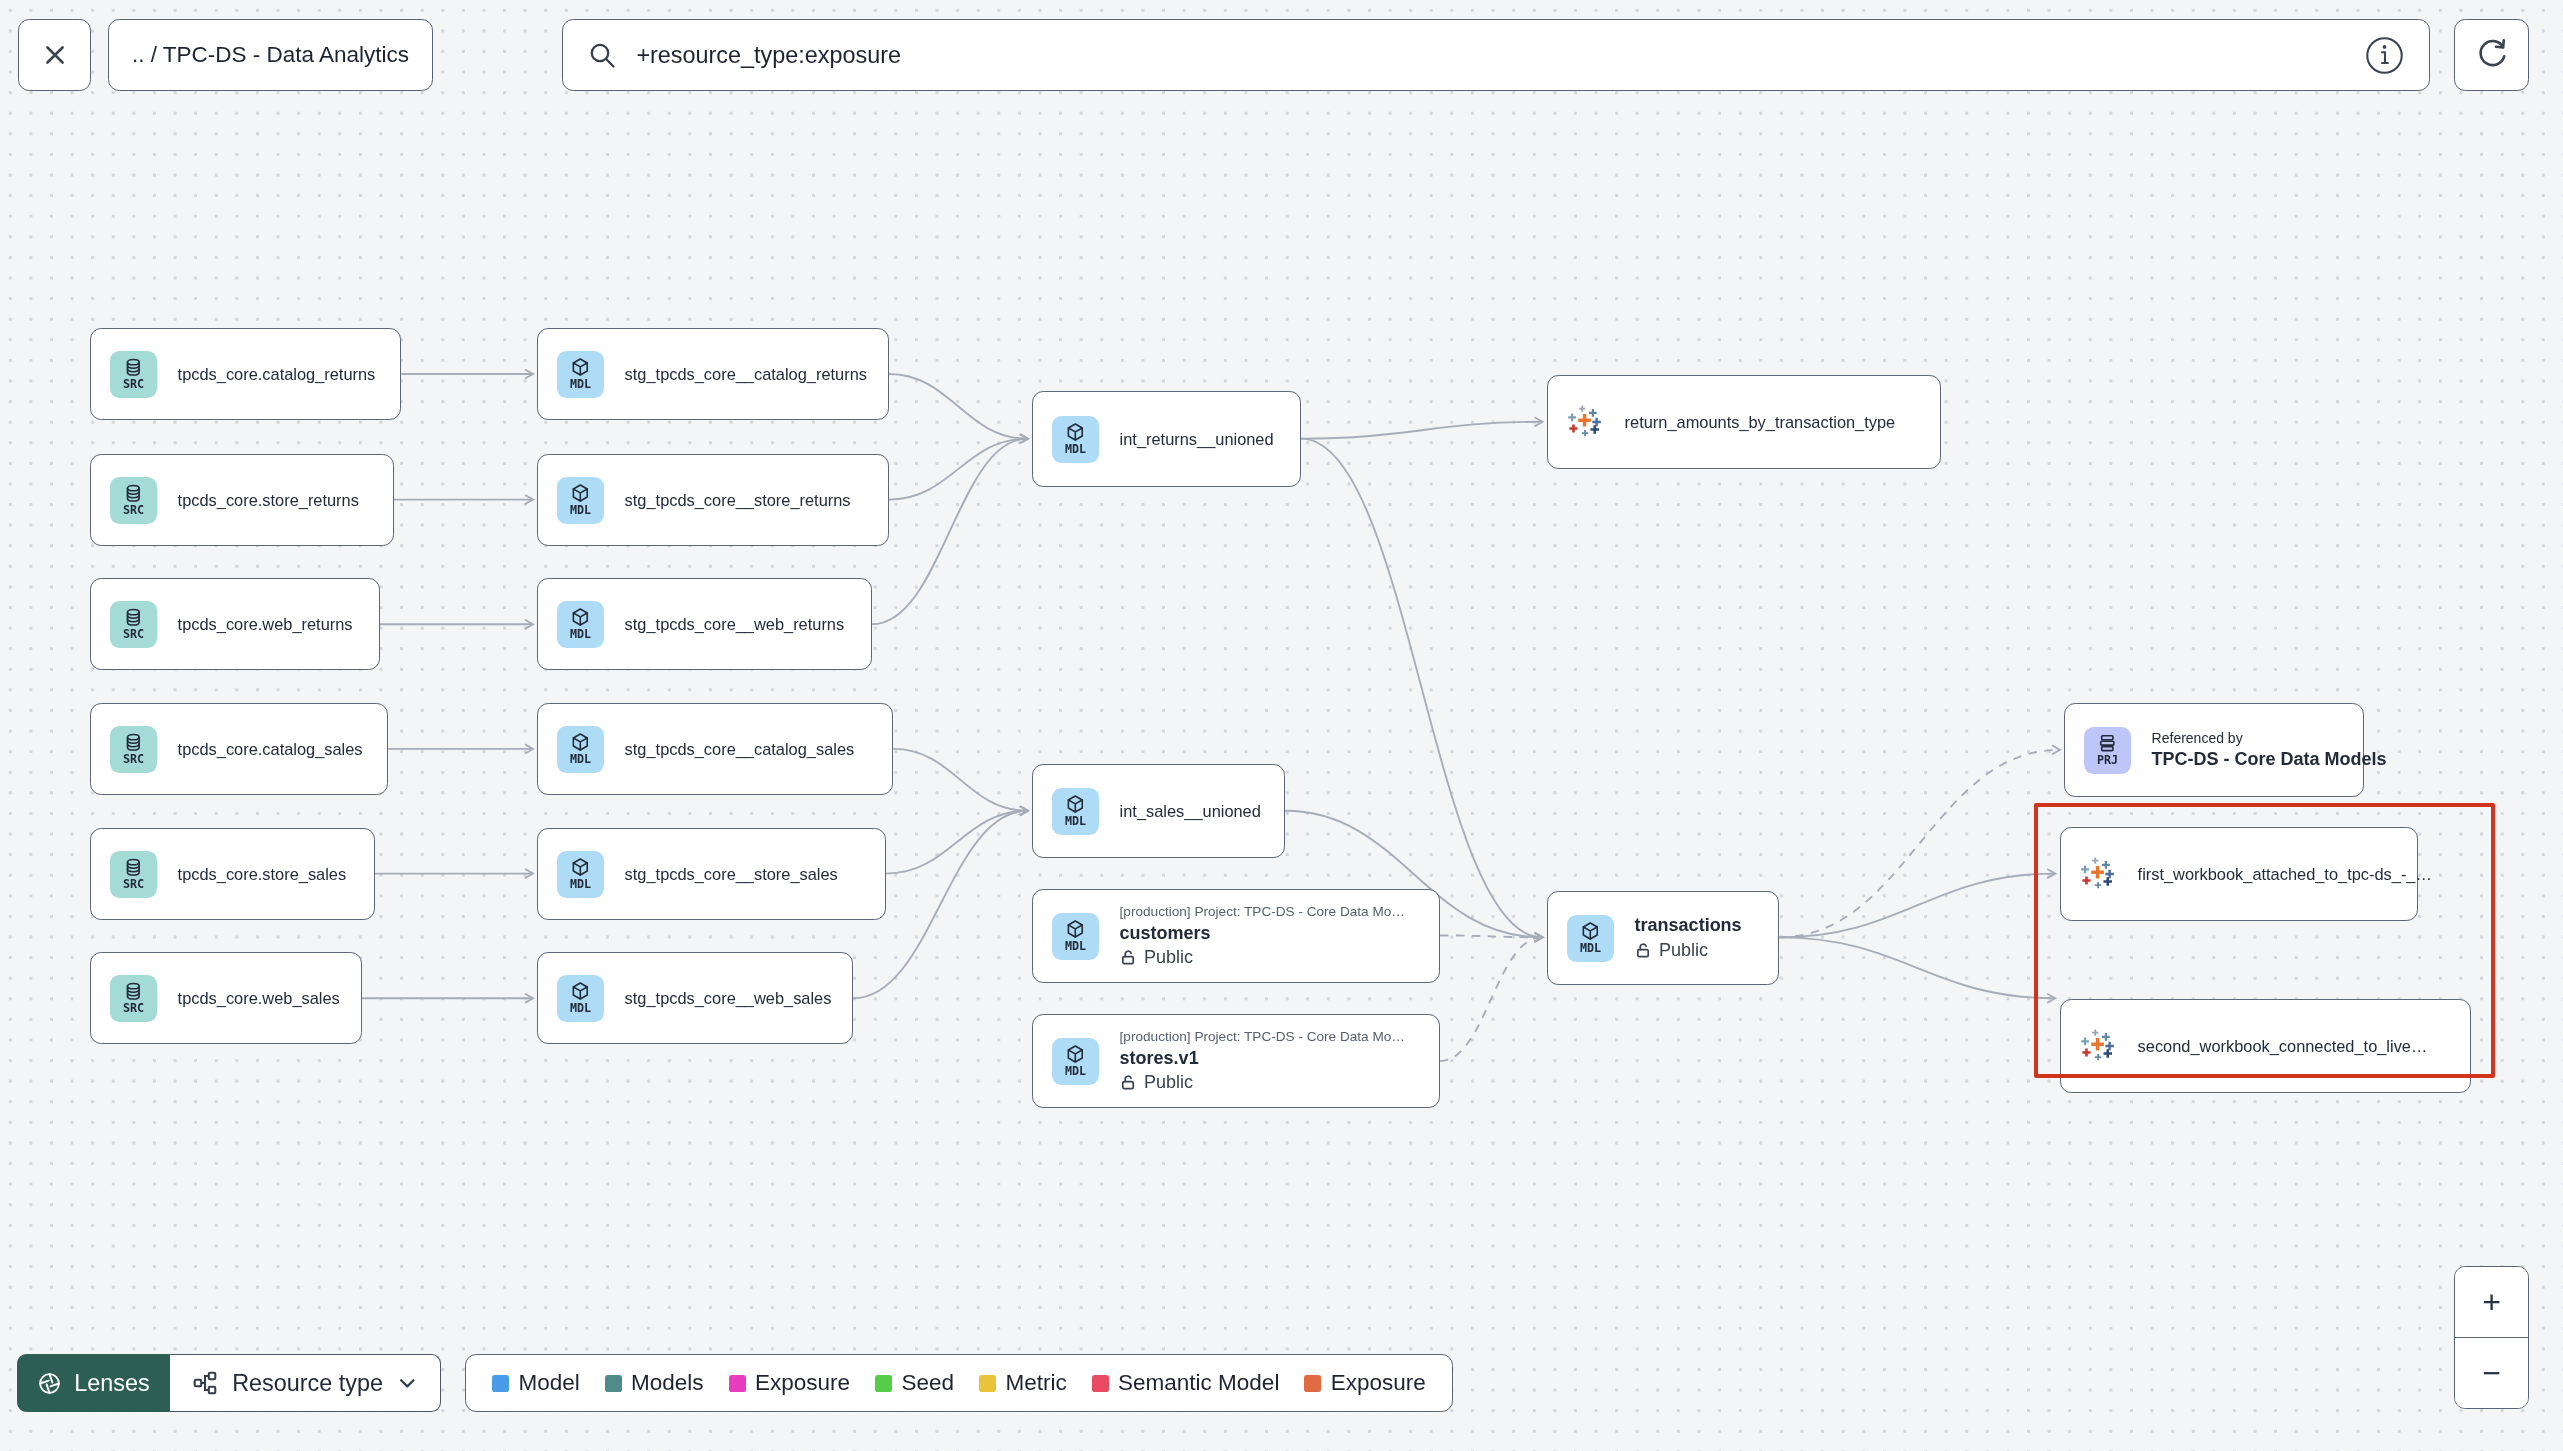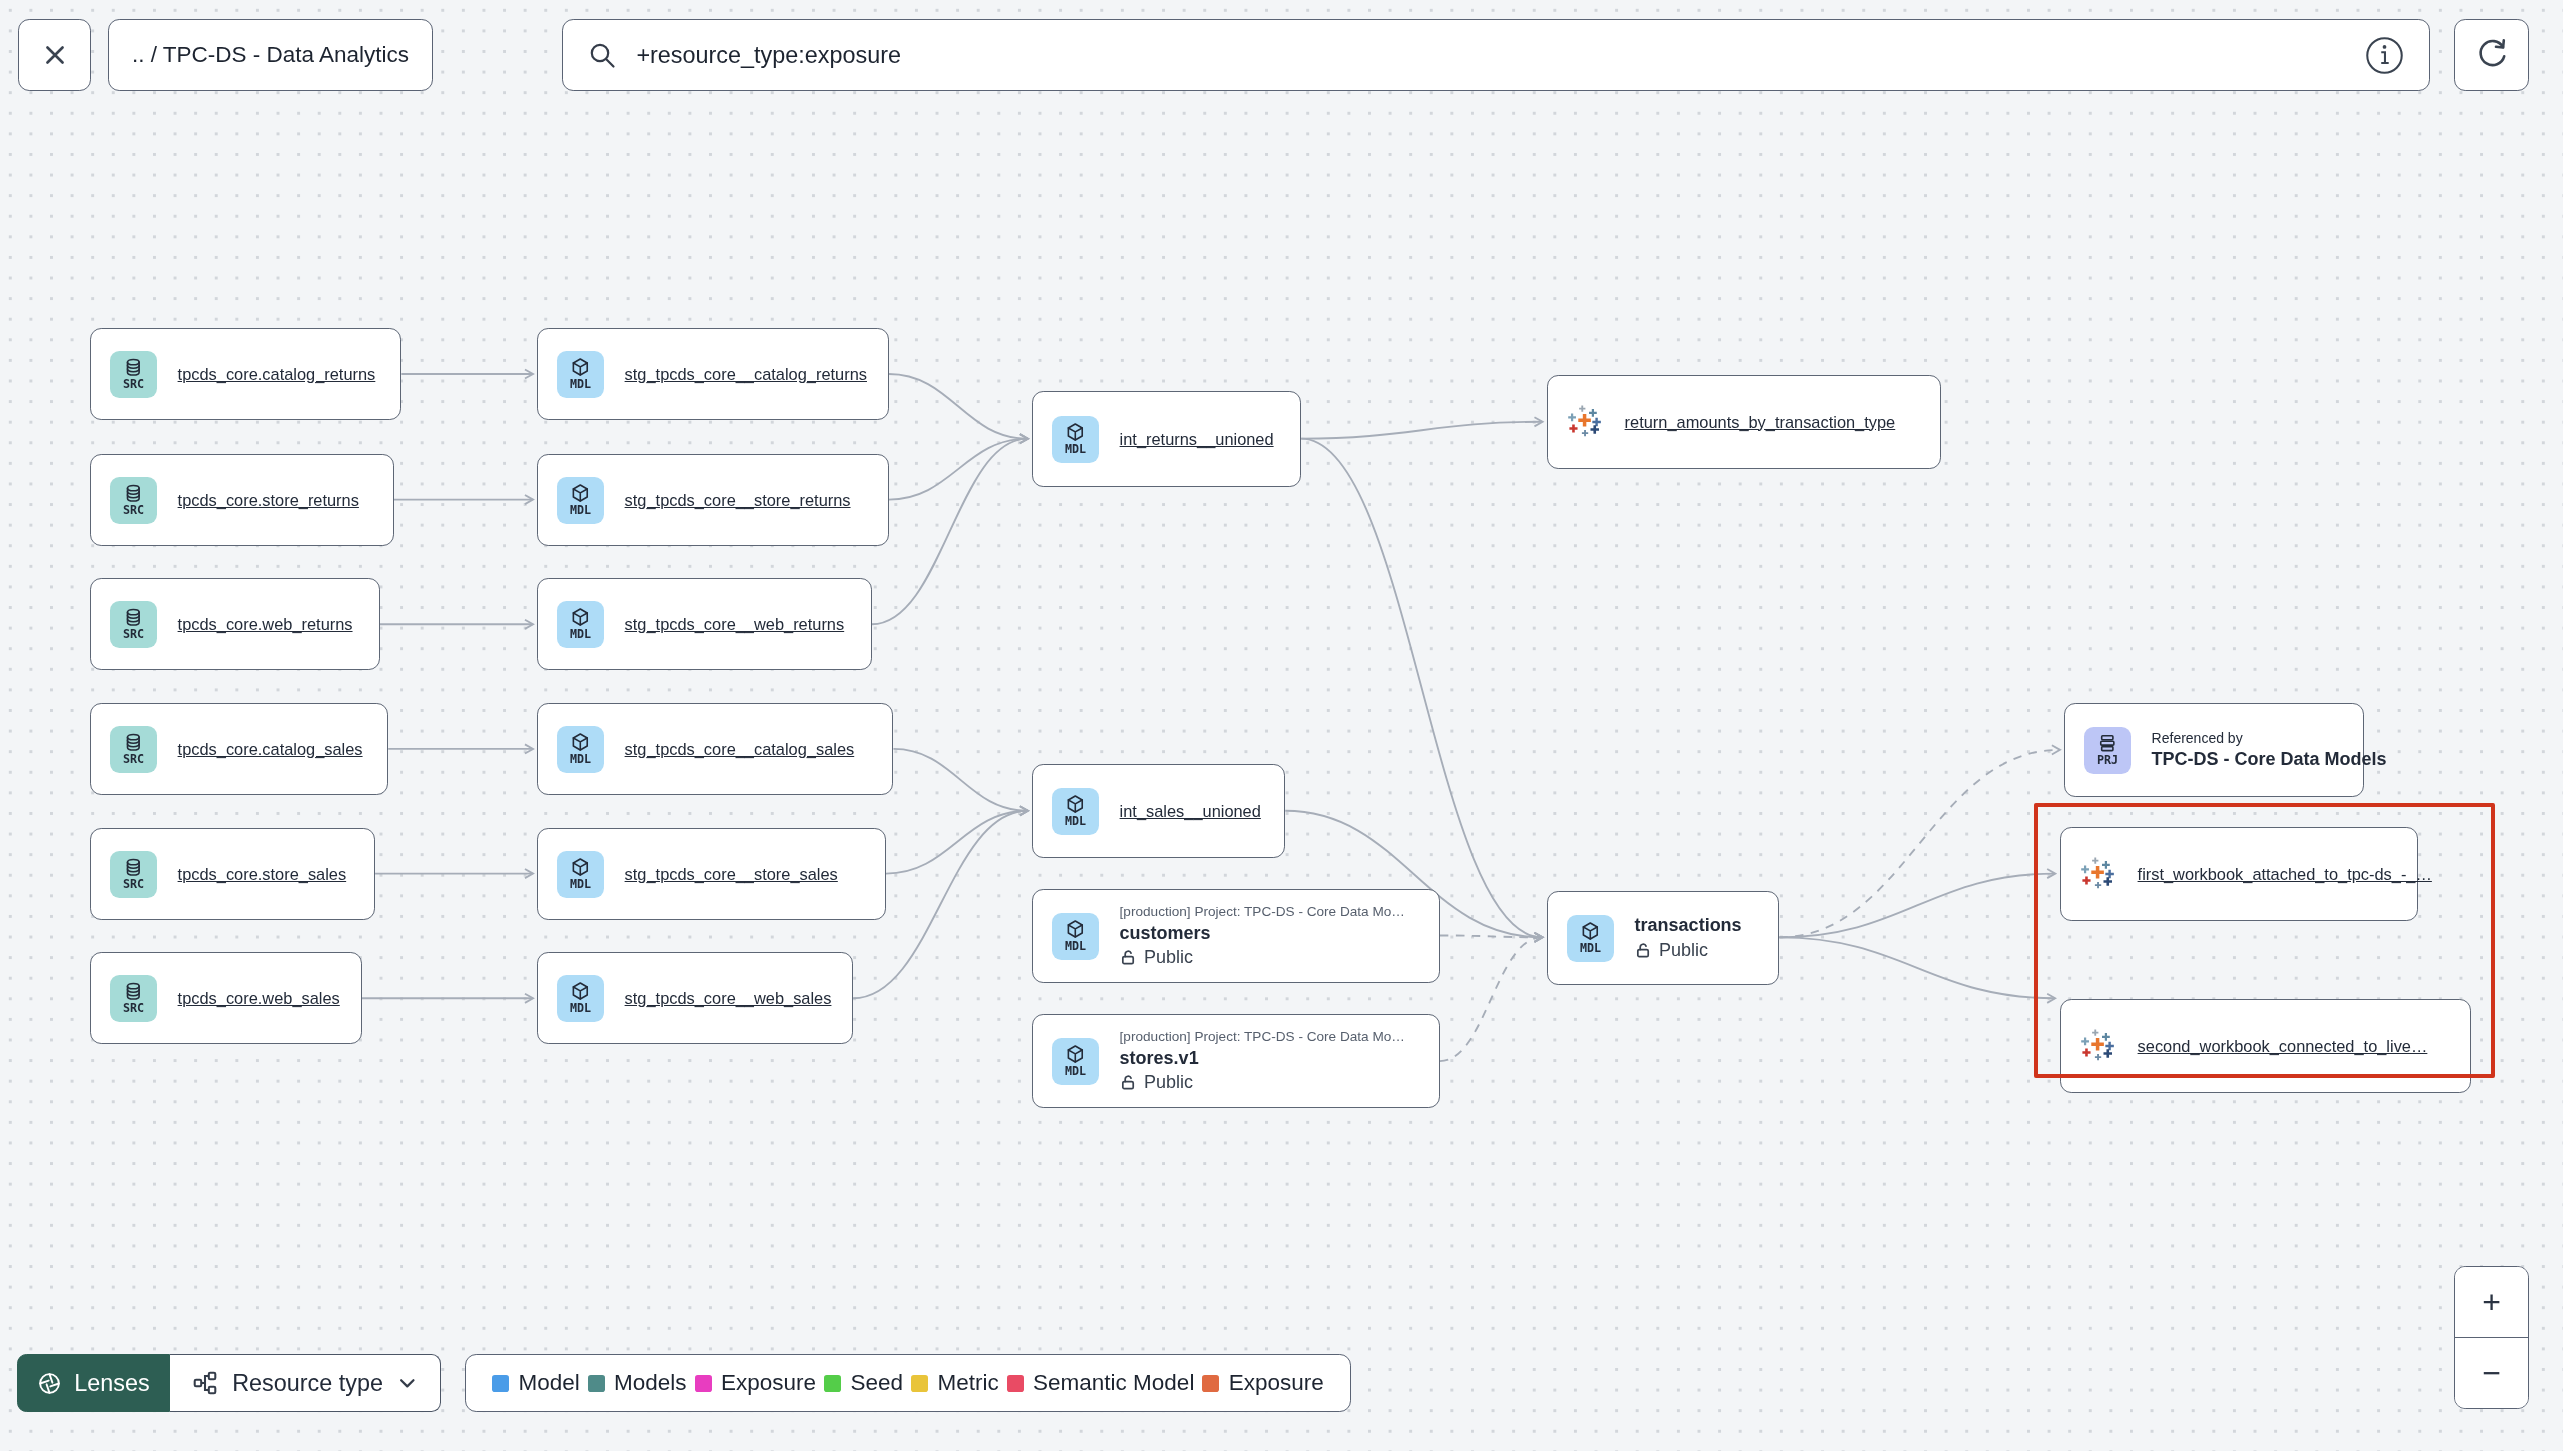--- a/index.html
+++ b/index.html
@@ -18,21 +18,21 @@
   #searchBar .info{margin-left:auto;}
   #refreshBtn{left:2454px;top:19px;width:75px;height:72px;justify-content:center;cursor:pointer;}
   
   #edgeLayer{position:absolute;left:0;top:0;z-index:1;}
   .edge{fill:none;stroke:#a6adb8;stroke-width:2;}
   .edge.dashed{stroke-dasharray:9 8;}
   #nodes{position:absolute;left:0;top:0;z-index:2;}
   .node{position:absolute;background:#fff;border:1.9px solid #5d6675;border-radius:11.2px;
     display:flex;align-items:center;padding:0 19px;gap:20.6px;box-sizing:border-box;
     font-size:16.4px;color:#232b39;cursor:pointer;}
-  .nlabel{white-space:nowrap;text-decoration:underline;}
+  .nlabel{white-space:nowrap;}
   .chip{flex:0 0 auto;width:47px;height:47px;border-radius:9.4px;display:flex;flex-direction:column;
     align-items:center;justify-content:center;font-family:"DejaVu Sans Mono",monospace;
     font-size:11.7px;font-weight:700;line-height:1;color:#232b39;}
   .chip svg{margin-bottom:1.9px;}
   .chip.src{background:#a5dbd7;}
   .chip.mdl{background:#aedcf7;}
   .chip.prj{background:#bdc6f6;}
   .ncol{display:flex;flex-direction:column;gap:3.7px;min-width:0;justify-content:center;}
   .nmeta{font-size:13.6px;color:#565f6d;white-space:nowrap;}
   .refmeta{font-size:14px;color:#232b39;white-space:nowrap;}
@@ -42,21 +42,21 @@
   #highlightRect{position:absolute;z-index:3;border:4.7px solid #d0341c;border-radius:1.9px;
     box-sizing:border-box;pointer-events:none;}
   
   #lensGroup{position:absolute;left:17px;top:1354px;height:58px;display:flex;z-index:10;}
   #lensesBtn{background:#2d5e53;color:#fff;border:1.9px solid #2d5e53;border-radius:9.4px 0 0 9.4px;
     display:flex;align-items:center;gap:12.2px;padding:0 19px;font-size:23.4px;box-sizing:border-box;cursor:pointer;}
   #rtypeBtn{background:#fff;border:1.9px solid #4b5565;border-left:none;border-radius:0 9.4px 9.4px 0;
     display:flex;align-items:center;gap:14px;padding:0 22.5px;font-size:23.4px;color:#232b39;
     box-sizing:border-box;cursor:pointer;}
   #legend{position:absolute;left:465px;top:1354px;height:58px;background:#fff;border:1.9px solid #5a6374;
-    border-radius:11.2px;display:flex;align-items:center;gap:8px;padding:8px 26px;font-size:22.5px;
+    border-radius:11.2px;display:flex;align-items:center;gap:25px;padding:8px 26px;font-size:22.5px;
     color:#1d2430;z-index:10;box-sizing:border-box;}
   .lg{display:flex;align-items:center;gap:9.4px;white-space:nowrap;}
   .lgc{width:17px;height:17px;border-radius:2.8px;flex:0 0 auto;}
   #zoomCtl{position:absolute;left:2454px;top:1266px;width:75px;height:143px;background:#fff;
     border:1.9px solid #5a6374;border-radius:11.2px;box-sizing:border-box;display:flex;flex-direction:column;
     z-index:10;overflow:hidden;}
   .zbtn{flex:1;display:flex;align-items:center;justify-content:center;font-size:32px;color:#2a3342;
     background:#fff;border:none;cursor:pointer;padding:0;}
   #zoomOut{border-top:1.9px solid #5a6374;}
 </style>

